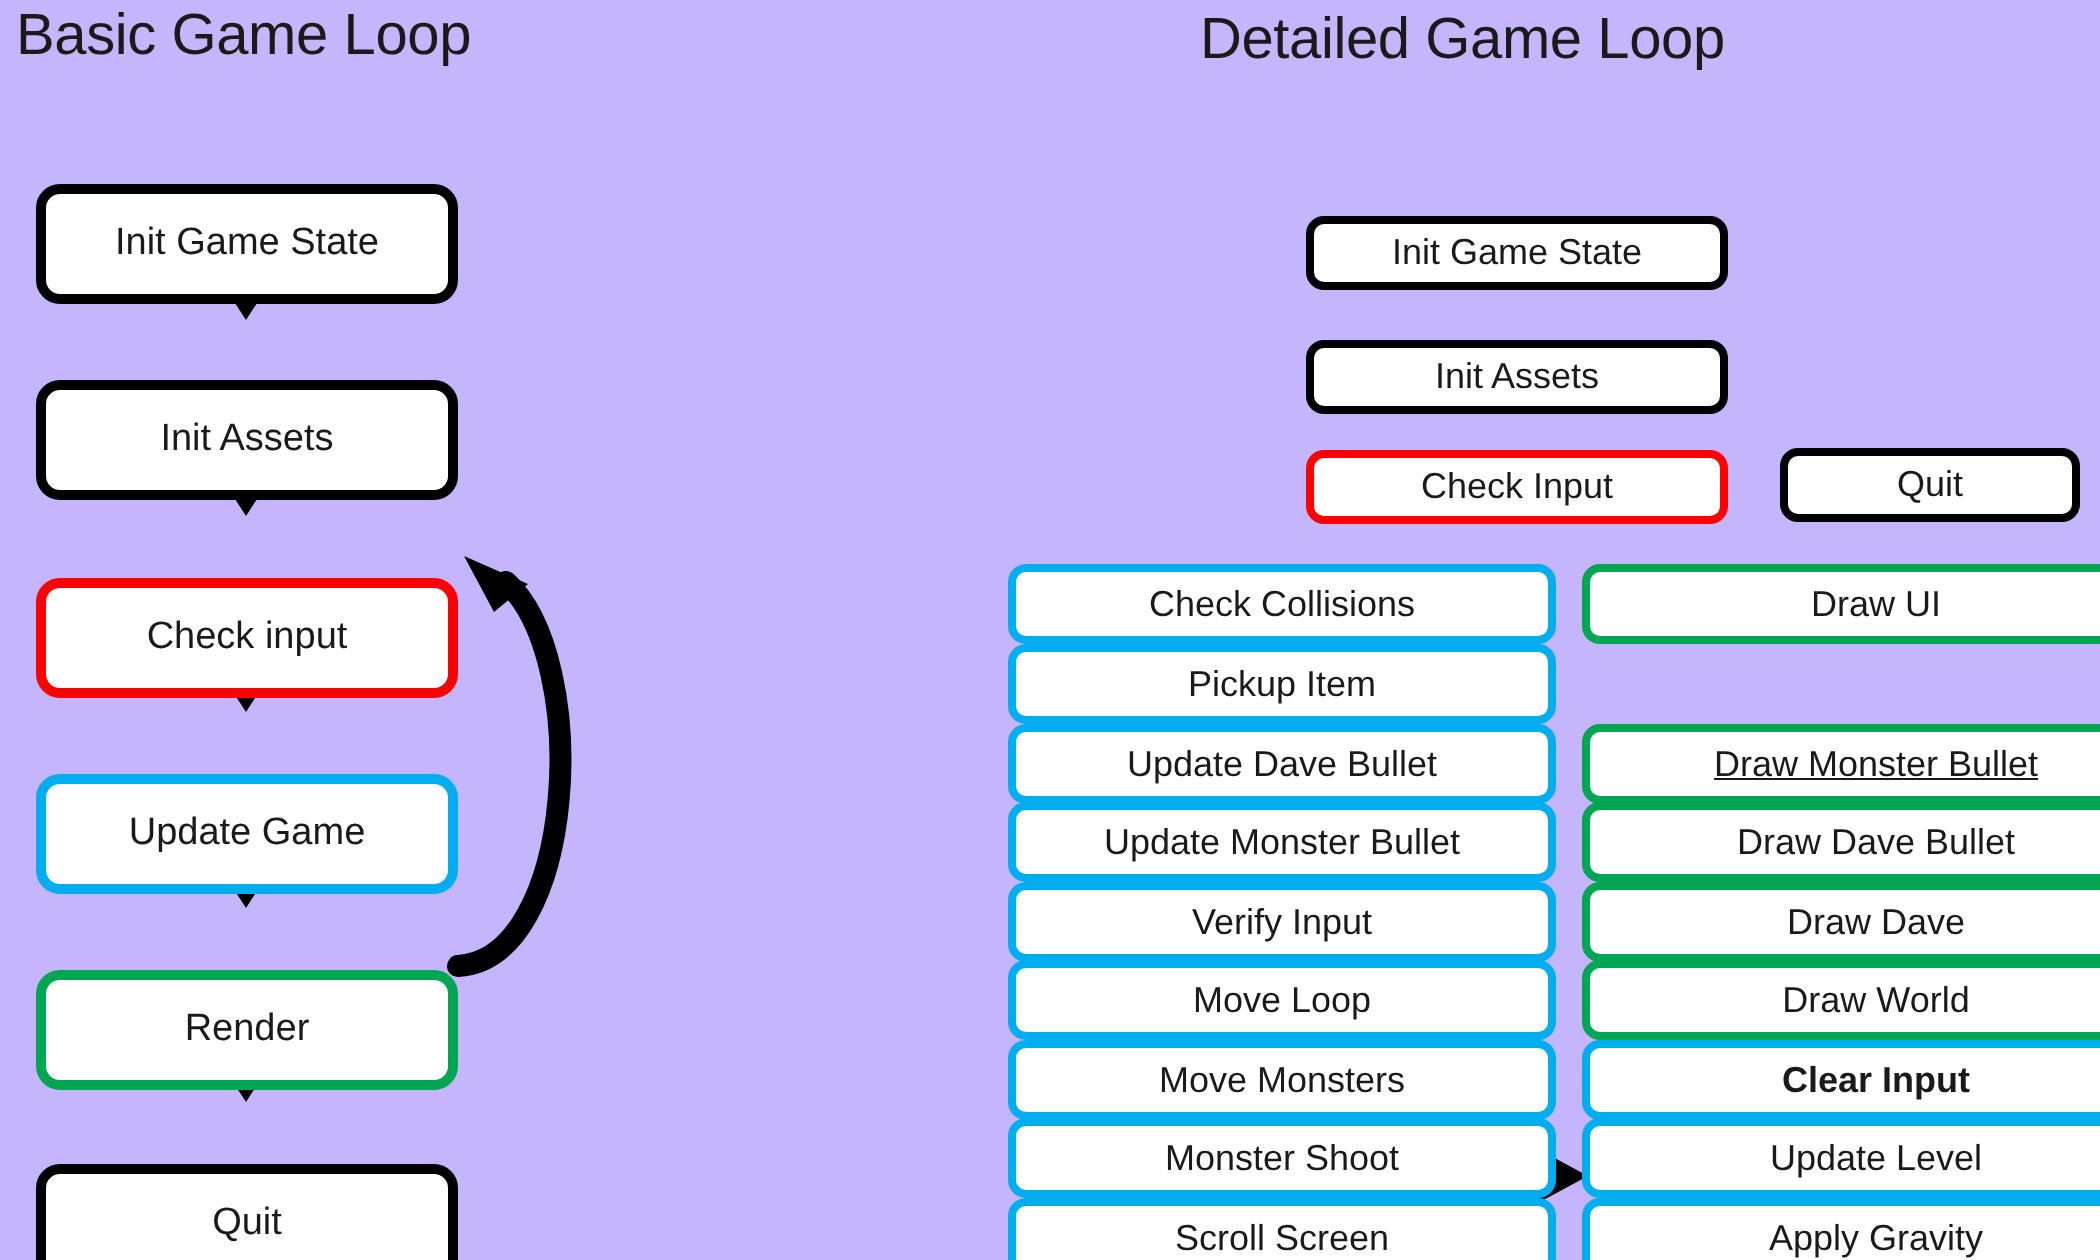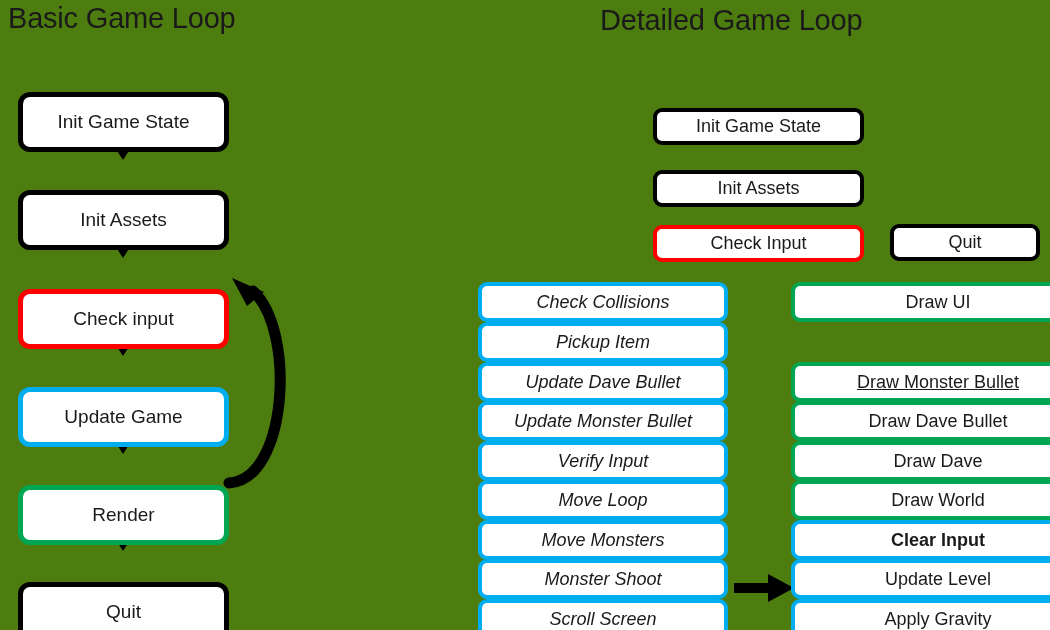--- a/index.html
+++ b/index.html
@@ -9,21 +9,21 @@
   }
   body {
     font-family: "Liberation Sans", sans-serif;
     color: #000000;
   }
   #canvas {
     position: relative;
     width: 1050px;
     height: 630px;
     overflow: hidden;
-    background: #4d7c0f;
+    background: #c4b5fd;
   }
   .title {
     position: absolute;
     font-size: 29px;
     font-weight: normal;
     color: #1a1a1a;
     letter-spacing: -0.2px;
     white-space: nowrap;
   }
   #title-basic { left: 8px; top: 2px; }
@@ -71,21 +71,21 @@
     font-size: 18px;
   }
   
   .col-row {
     height: 40px;
     border-width: 4px;
     border-style: solid;
     border-radius: 9px;
     font-size: 18px;
   }
-  .col-left-row { left: 478px; width: 250px; font-style: italic; }
+  .col-left-row { left: 504px; width: 274px; }
   .col-right-row { left: 791px; width: 294px; }
 
   .svg-layer {
     position: absolute;
     left: 0; top: 0;
     width: 1050px;
     height: 630px;
     pointer-events: none;
   }
 </style>

